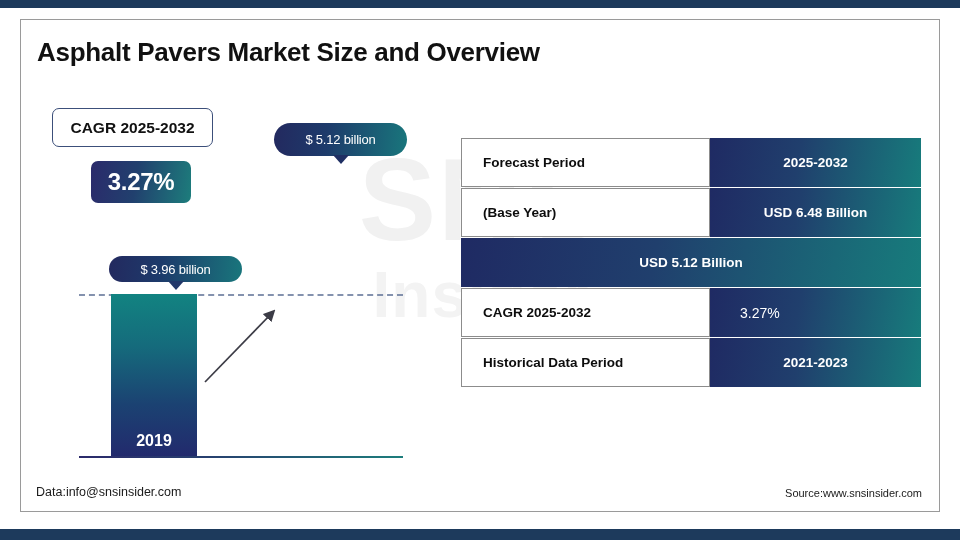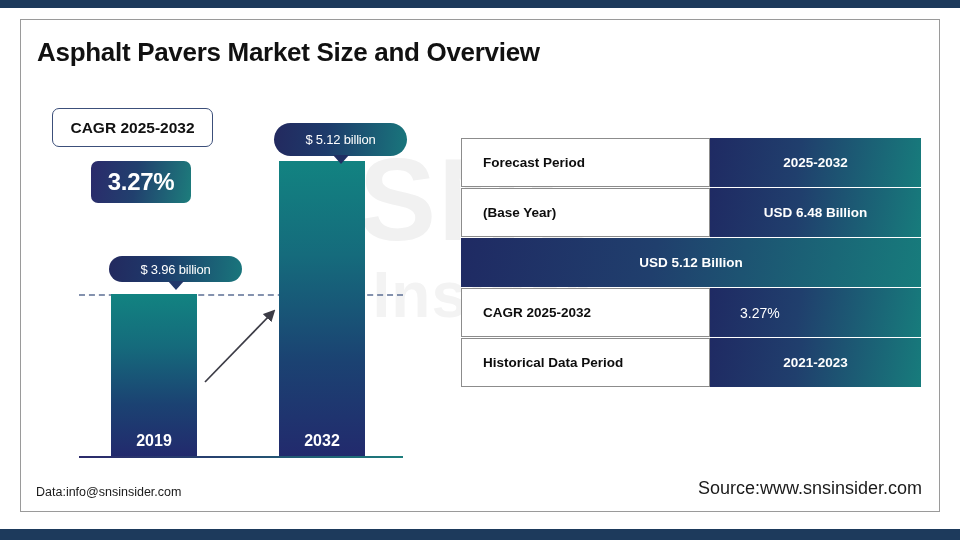--- a/index.html
+++ b/index.html
@@ -234,21 +234,21 @@
   .footer-left {
     position: absolute;
     left: 15px; bottom: 12px;
     font-size: 12.5px;
     color: #1a1a1a;
     z-index: 3;
   }
   .footer-right {
     position: absolute;
     right: 17px; bottom: 12px;
-    font-size: 18px;
+    font-size: 11px;
     color: #1a1a1a;
     z-index: 3;
   }
 </style>
 </head>
 <body>
 
 <div class="band-top"></div>
 <div class="band-bottom"></div>
 
@@ -270,23 +270,20 @@
   </div>
 
   <div class="chart">
 
     <div class="dashline"></div>
 
     <div class="bar" id="bar-2024">
       <div class="bar-label">2019</div>
     </div>
 
-    <div class="bar" id="bar-2032">
-      <div class="bar-label">2032</div>
-    </div>
 
     <div class="baseline"></div>
 
     <svg class="arrow" viewBox="0 0 90 90">
       <defs>
         <marker id="ah" markerWidth="7" markerHeight="7" refX="5" refY="3.5" orient="auto">
           <path d="M0,0 L7,3.5 L0,7 Z" fill="#3c3c46"></path>
         </marker>
       </defs>
       <line x1="8" y1="82" x2="76" y2="12" stroke="#3c3c46" stroke-width="1.7" marker-end="url(#ah)"></line>

